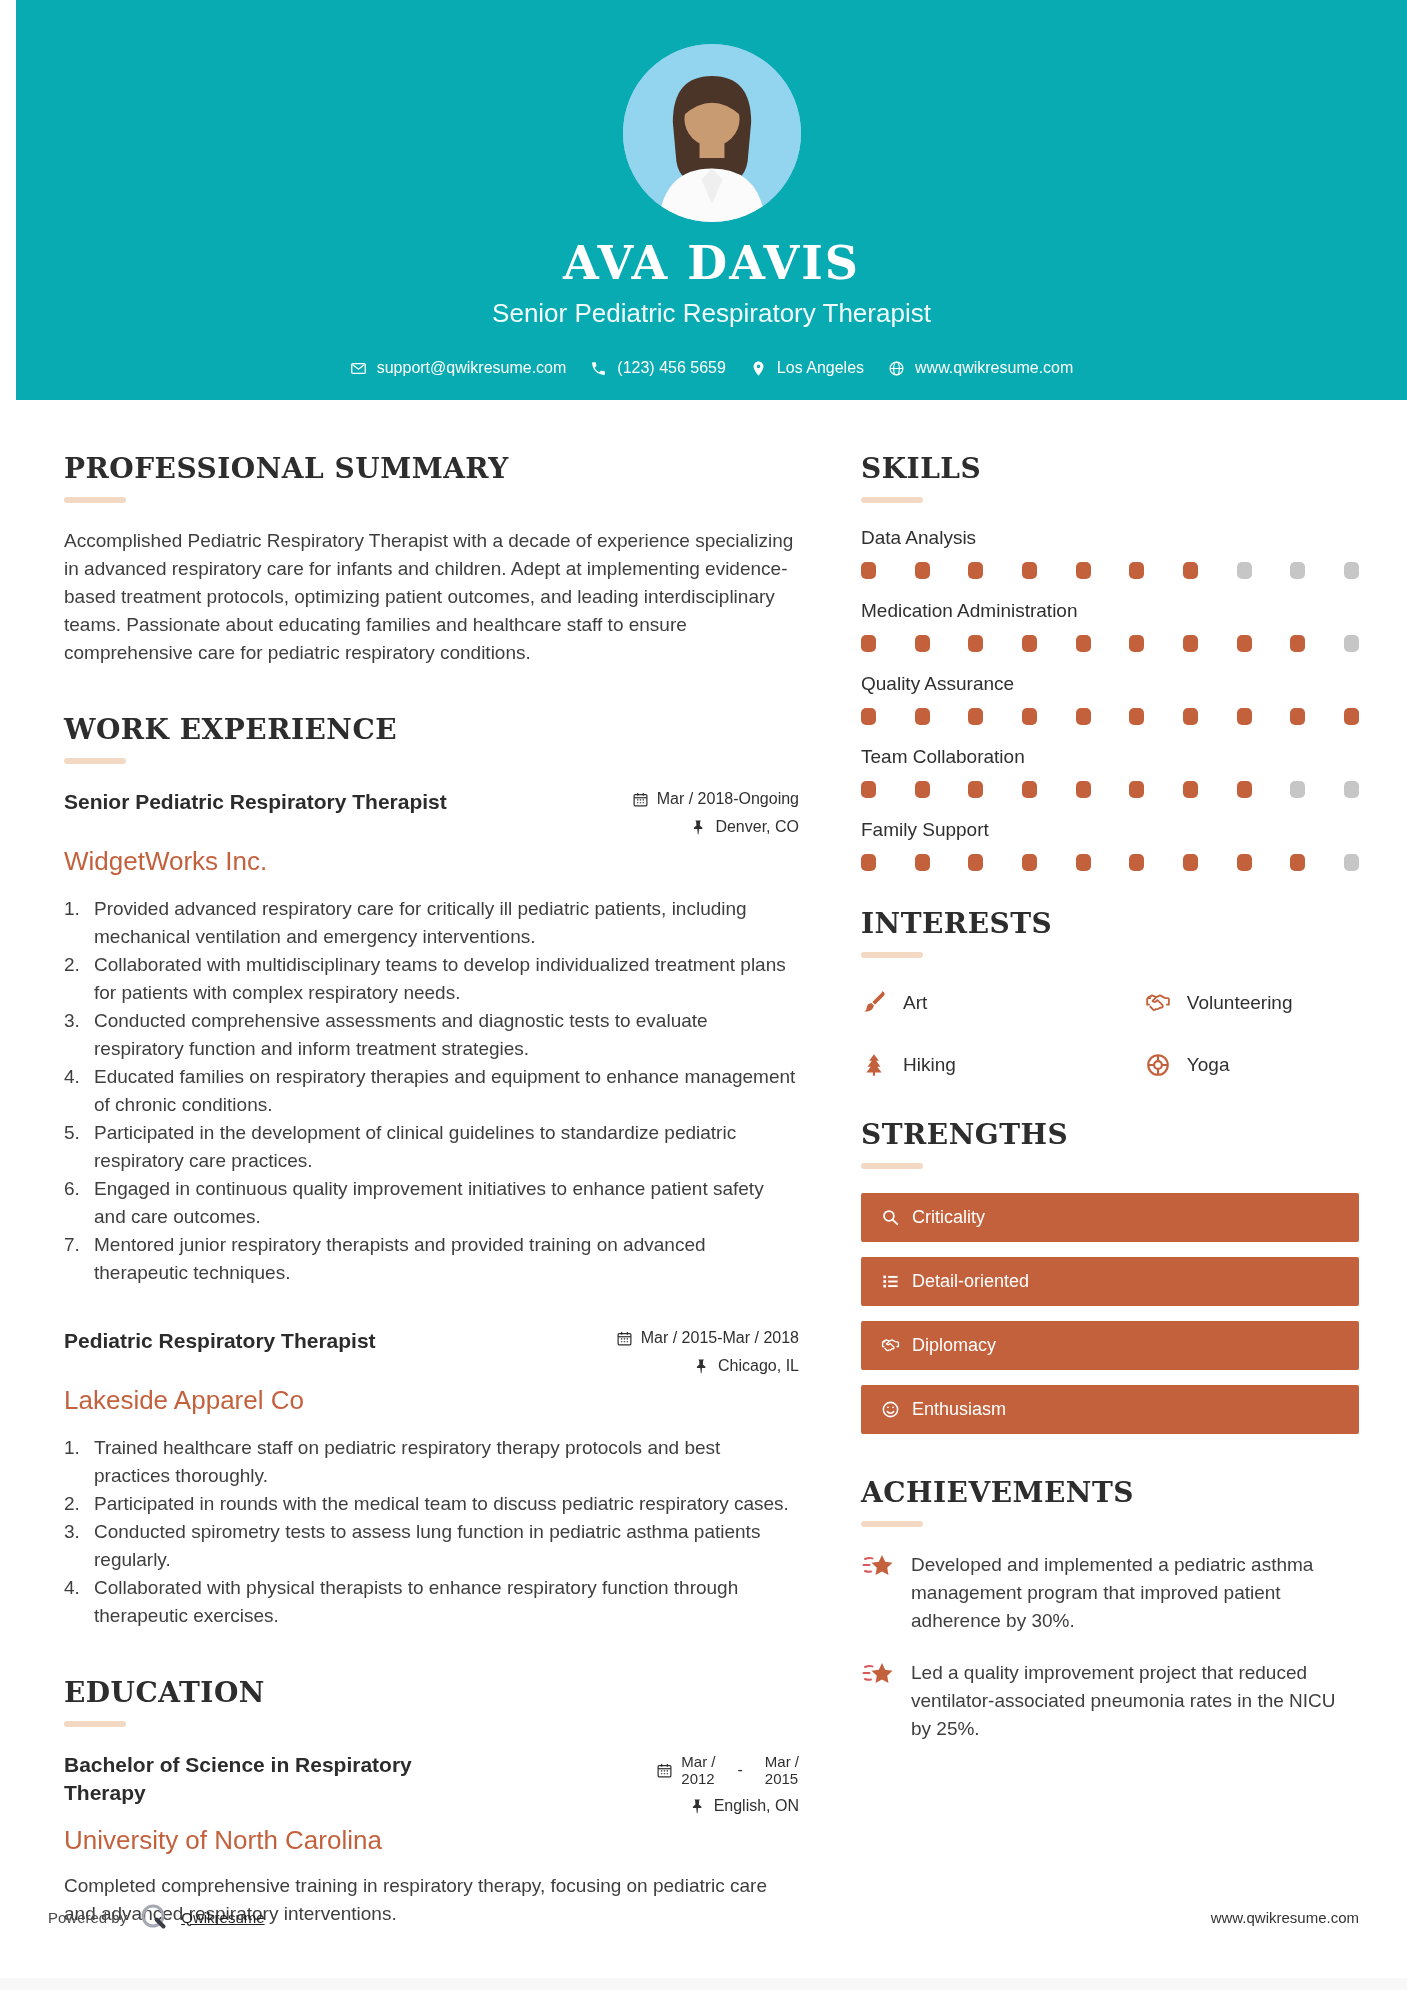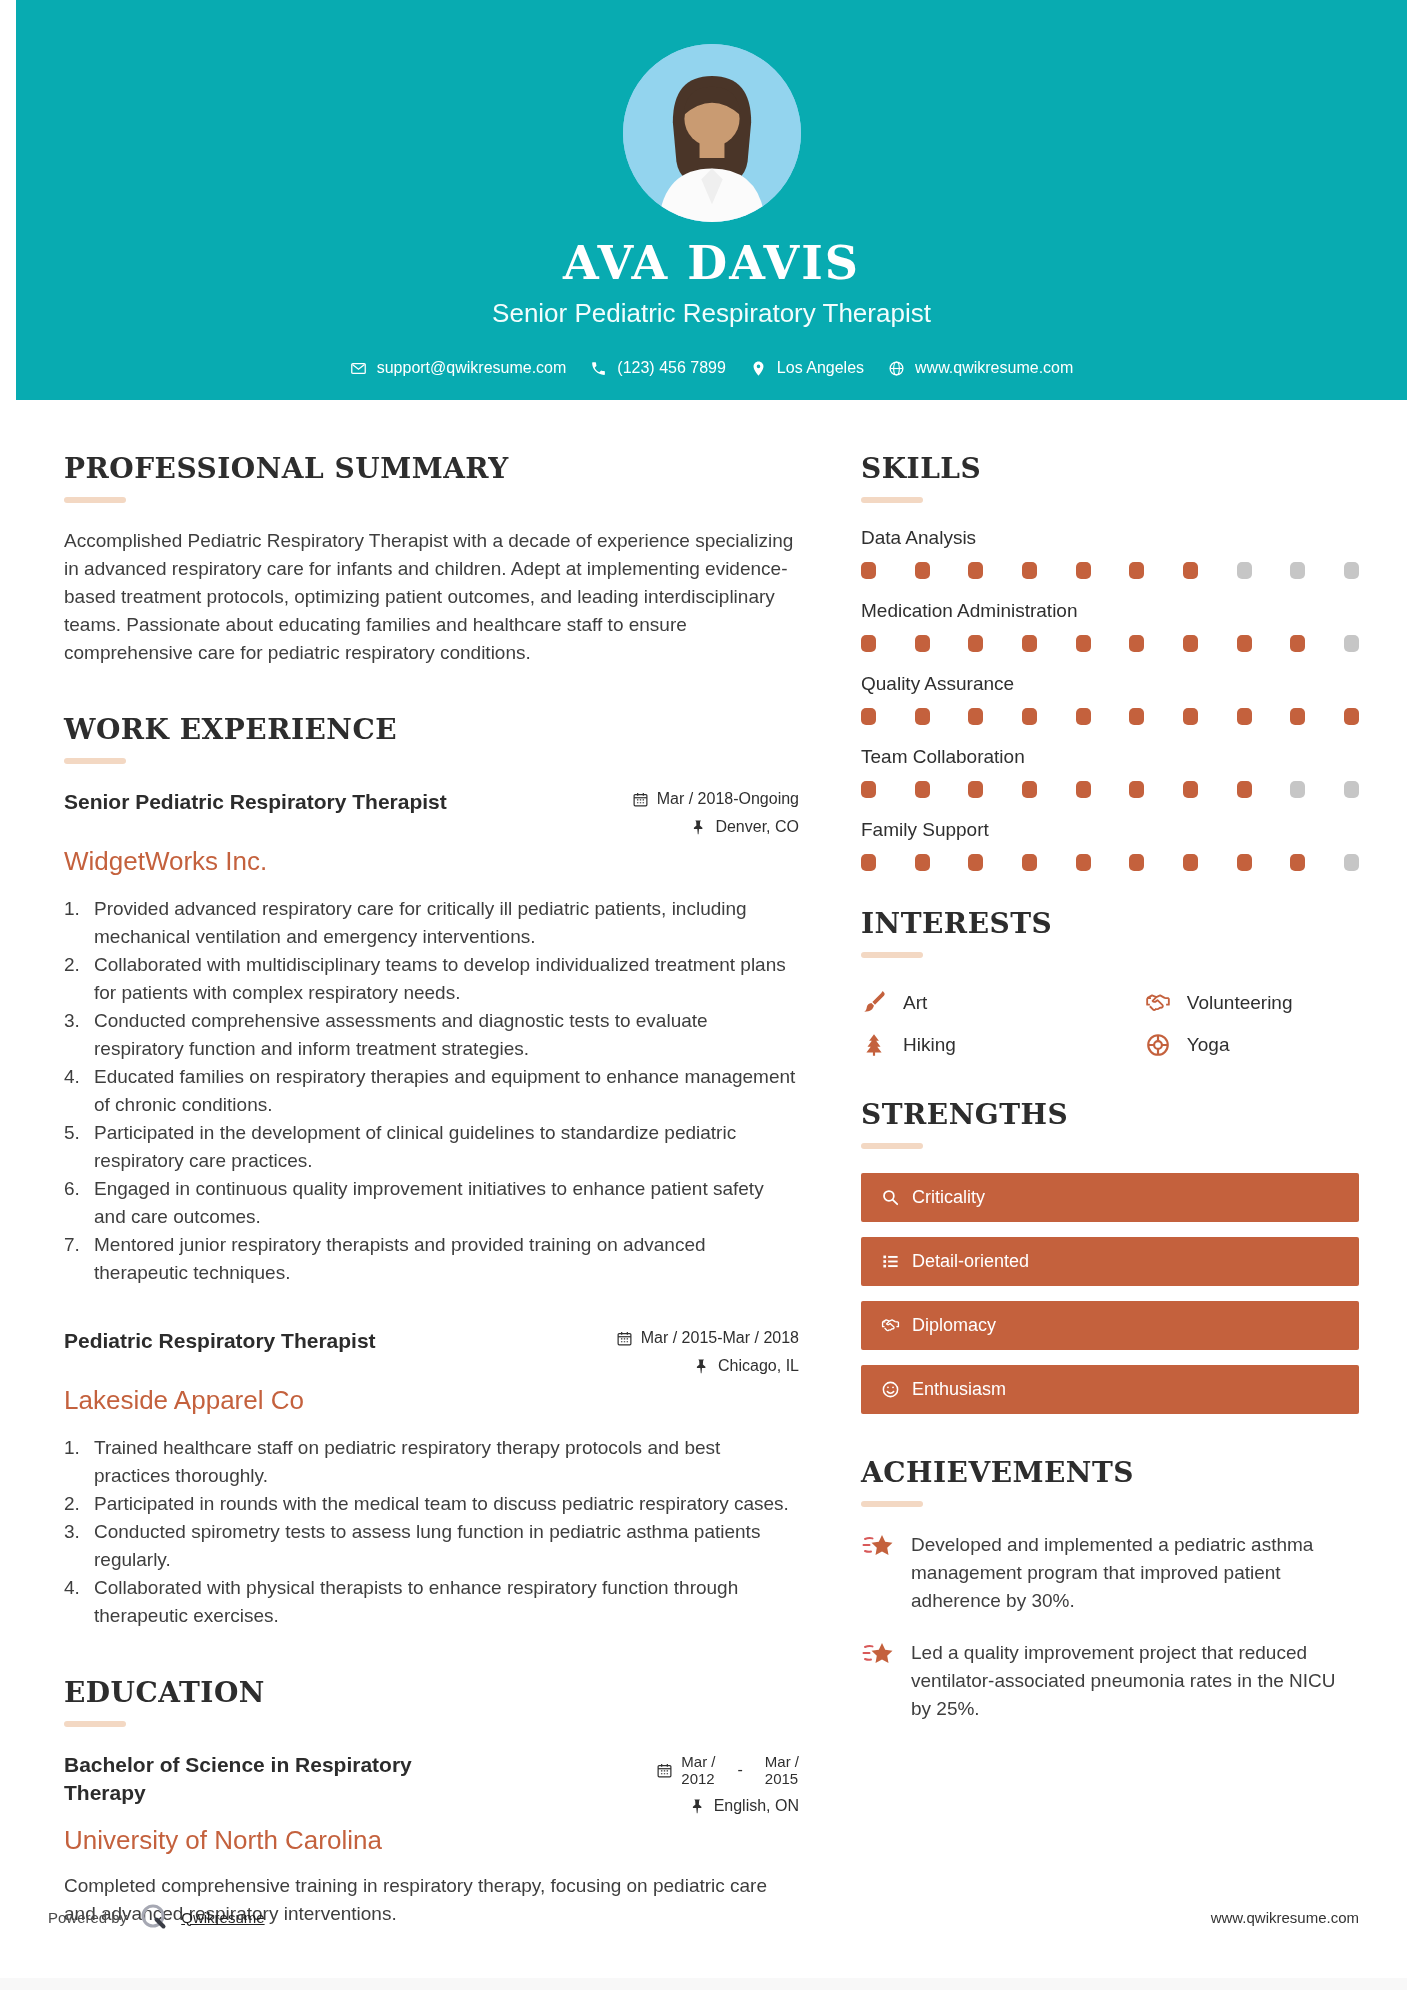--- a/index.html
+++ b/index.html
@@ -39,21 +39,21 @@
   ol.bullets li::before { content:counter(b) "."; position:absolute; left:0; }
 
   
   .skill { margin-bottom:21px; }
   .skill-name { font-size:19px; color:#2f2f2f; margin-bottom:13px; }
   .dots { display:flex; justify-content:space-between; }
   .dot { width:15px; height:17px; border-radius:5px; background:#c6c6c6; }
   .dot.on { background:#c4613d; }
 
   
-  .interests-grid { display:grid; grid-template-columns:57% 43%; row-gap:16px;margin-top:32px; }
+  .interests-grid { display:grid; grid-template-columns:57% 43%; row-gap:36px;margin-top:32px; }
   .interest-item { display:flex; align-items:center; gap:16px; font-size:19px; color:#2f2f2f; }
   .interest-item .icn { width:26px; height:26px; color:#c4613d; flex:none; display:flex; }
   .interest-item svg { width:26px; height:26px; }
 
   
   .strengths-wrap { display:flex; flex-wrap:wrap; gap:15px;flex-direction:column; }
   .strength-btn { display:inline-flex; align-items:center; gap:12px; background:#c4613d; color:#ffffff; font-size:18px; padding:14px 20px; border:none; border-radius:2px; }
   .strength-btn svg { width:19px; height:19px; color:#ffffff; }
 
   
@@ -100,21 +100,21 @@
         <svg viewBox="0 0 24 24" fill="none">
             <rect x="2.5" y="5" width="19" height="14" rx="1.5" stroke="currentColor" stroke-width="1.8"></rect>
             <path d="M3.5 6.5 L12 13 L20.5 6.5" stroke="currentColor" stroke-width="1.8"></path>
           </svg>
         <span>support@qwikresume.com</span>
       </span>
       <span class="contact-item">
         <svg viewBox="0 0 24 24">
             <path fill="currentColor" d="M6.6 10.8c1.5 3 3.6 5.1 6.6 6.6l2.2-2.2c.3-.3.7-.4 1-.2 1.1.4 2.3.6 3.6.6.6 0 1 .4 1 1V20c0 .6-.4 1-1 1C10.6 21 3 13.4 3 4c0-.6.4-1 1-1h3.5c.6 0 1 .4 1 1 0 1.2.2 2.4.6 3.6.1.3 0 .7-.2 1l-2.3 2.2z"></path>
           </svg>
-        <span>(123) 456 7899</span>
+        <span>(123) 456 5659</span>
       </span>
       <span class="contact-item">
         <svg viewBox="0 0 24 24">
             <path fill="currentColor" d="M12 2C8.1 2 5 5.1 5 9c0 5.2 7 13 7 13s7-7.8 7-13c0-3.9-3.1-7-7-7zm0 9.5A2.5 2.5 0 1 1 12 6.5a2.5 2.5 0 0 1 0 5z"></path>
           </svg>
         <span>Los Angeles</span>
       </span>
       <span class="contact-item">
         <svg viewBox="0 0 24 24" fill="none">
             <circle cx="12" cy="12" r="9" stroke="currentColor" stroke-width="1.8"></circle>

